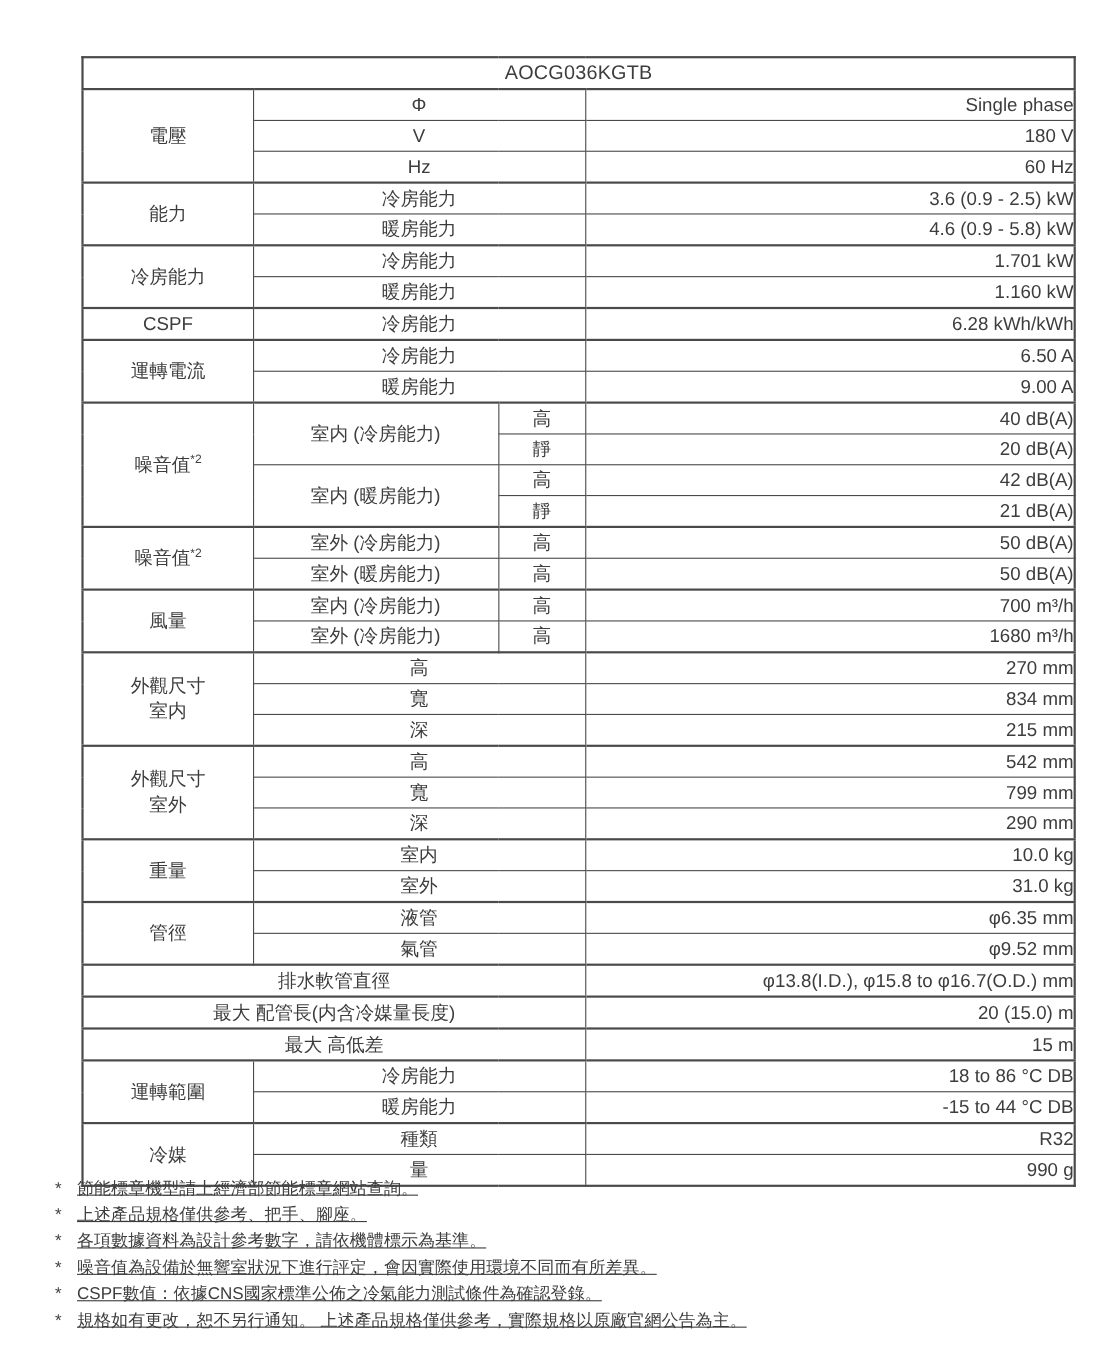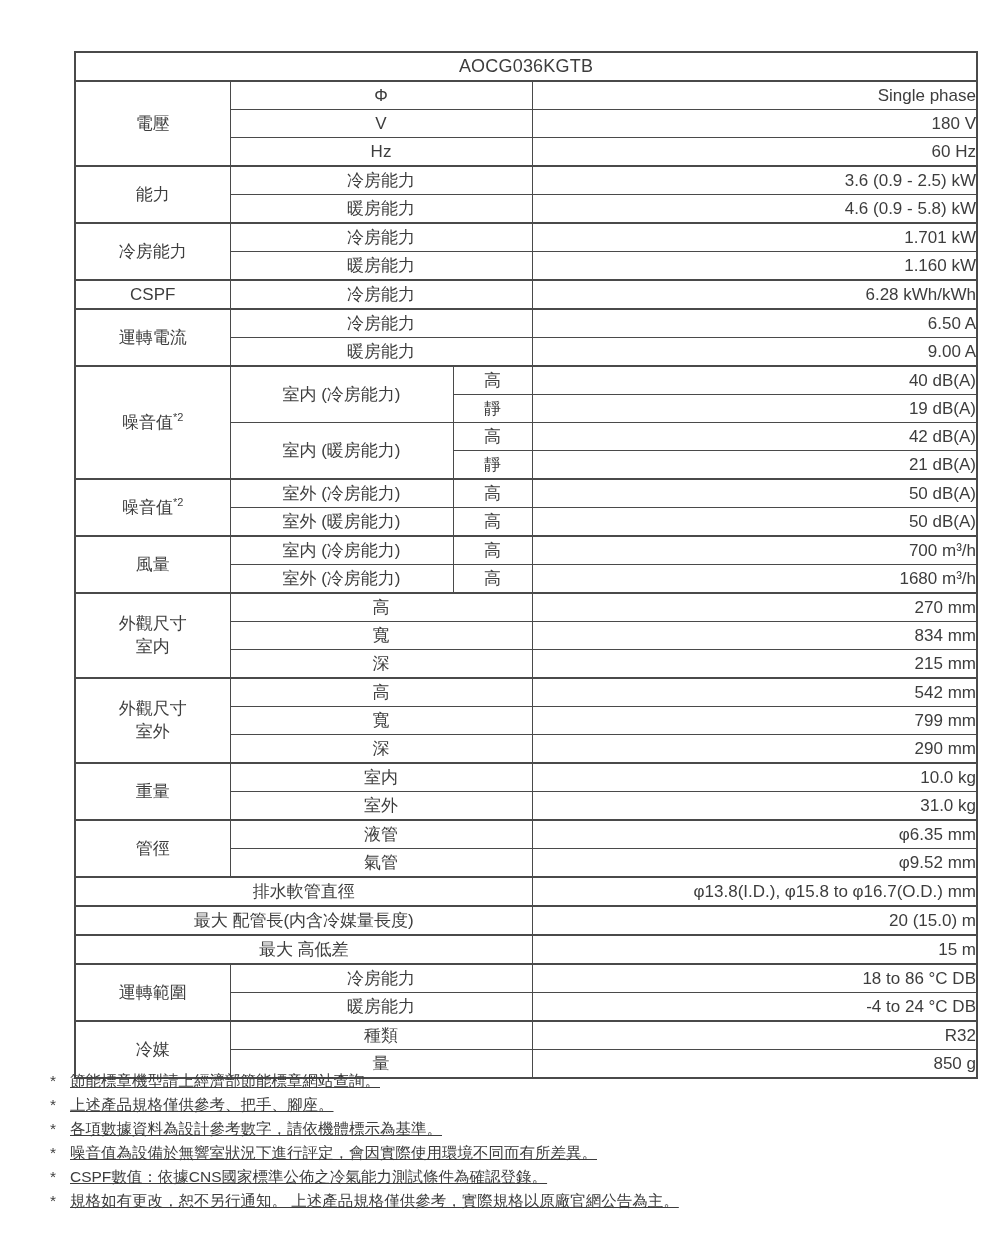--- a/index.html
+++ b/index.html
@@ -116,21 +116,21 @@
     </tr>
 
     <tr class="sec">
       <td class="cat" rowspan="4"><span>噪音值</span><sup class="note-sup">*2</sup></td>
       <td class="sub" rowspan="2">室内 (冷房能力)</td>
       <td class="lv">高</td>
       <td class="val">40 dB(A)</td>
     </tr>
     <tr>
       <td class="lv">靜</td>
-      <td class="val">19 dB(A)</td>
+      <td class="val">20 dB(A)</td>
     </tr>
     <tr>
       <td class="sub" rowspan="2">室内 (暖房能力)</td>
       <td class="lv">高</td>
       <td class="val">42 dB(A)</td>
     </tr>
     <tr>
       <td class="lv">靜</td>
       <td class="val">21 dB(A)</td>
     </tr>
@@ -224,31 +224,31 @@
       <td class="val">15 m</td>
     </tr>
 
     <tr class="sec">
       <td class="cat" rowspan="2">運轉範圍</td>
       <td class="sub" colspan="2">冷房能力</td>
       <td class="val">18 to 86 °C DB</td>
     </tr>
     <tr>
       <td class="sub" colspan="2">暖房能力</td>
-      <td class="val">-4 to 24 °C DB</td>
+      <td class="val">-15 to 44 °C DB</td>
     </tr>
 
     <tr class="sec">
       <td class="cat" rowspan="2">冷媒</td>
       <td class="sub" colspan="2">種類</td>
       <td class="val">R32</td>
     </tr>
     <tr>
       <td class="sub" colspan="2">量</td>
-      <td class="val">850 g</td>
+      <td class="val">990 g</td>
     </tr>
   </tbody>
 </table>
 
 <div class="footnotes">
   <div class="footnote">
     <span class="fn-star">*</span>
     <span class="fn-text">節能標章機型請上經濟部節能標章網站查詢。</span>
   </div>
   <div class="footnote">

